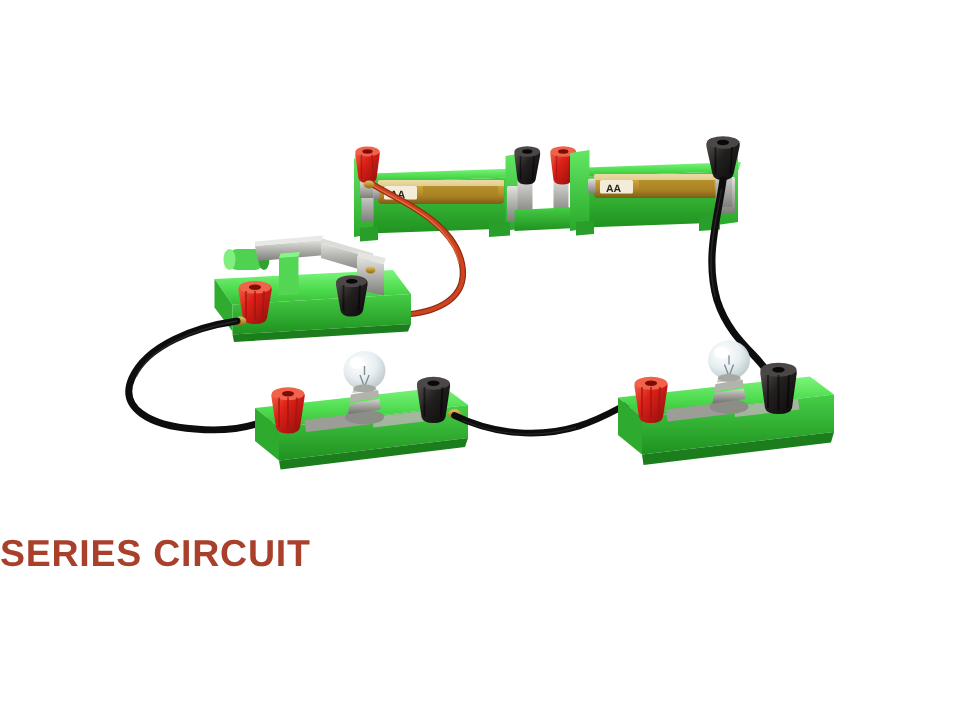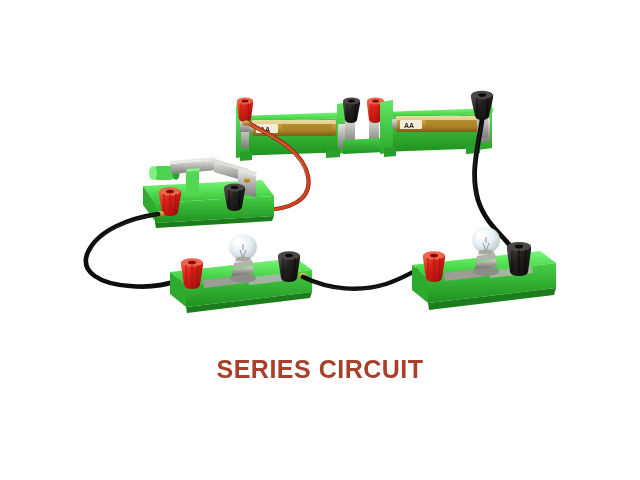--- a/index.html
+++ b/index.html
@@ -10,21 +10,20 @@
     font-family:"Liberation Sans", sans-serif;
     overflow:hidden;
   }
   #stage{position:relative;width:640px;height:480px;background:#ffffff;}
   svg.scene{position:absolute;left:0;top:0;width:640px;height:480px;}
 
   .caption{
     position:absolute;
     left:0;right:0;
     top:355px;
-    text-align:center;
     font-size:25px;
     font-weight:bold;
     letter-spacing:0.5px;
     color:#a8402b;
     font-family:"Liberation Sans", sans-serif;
     user-select:none;
   }
 </style>
 </head>
 <body>

